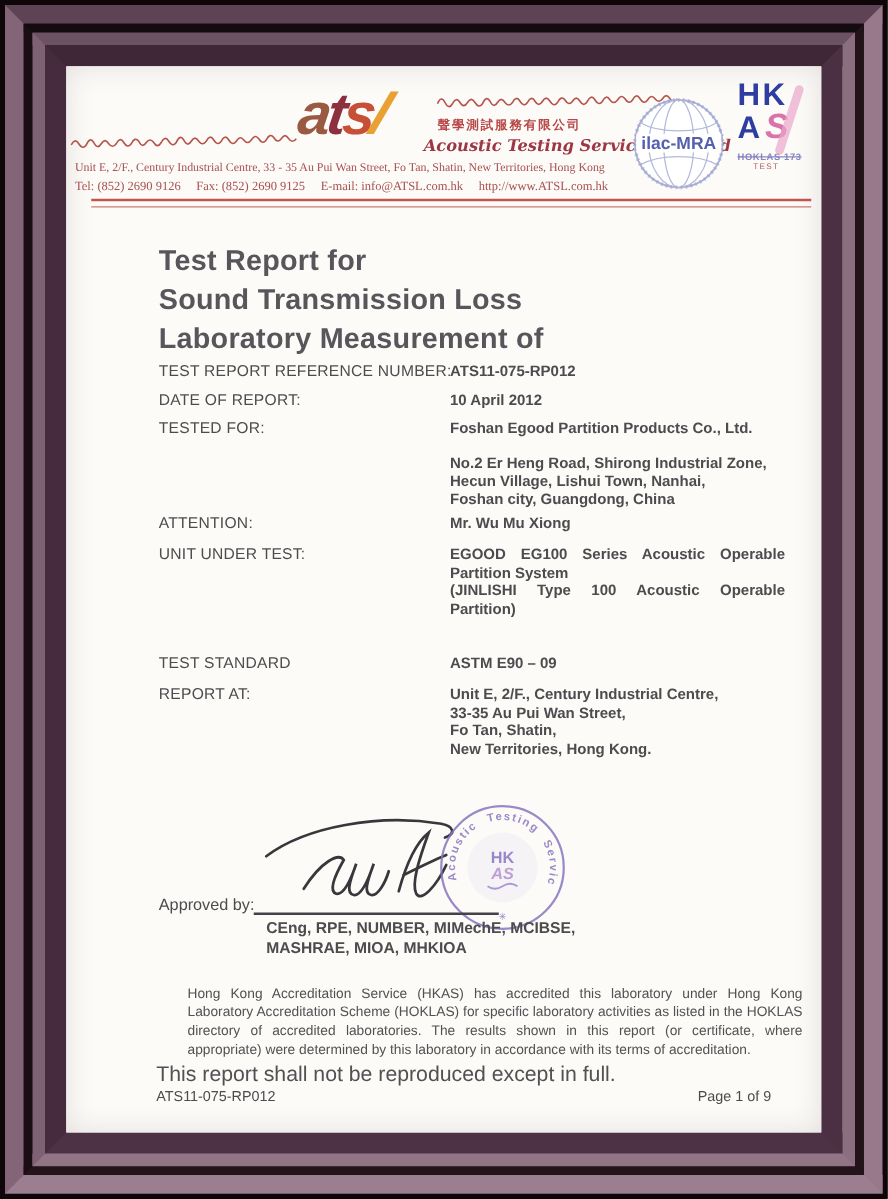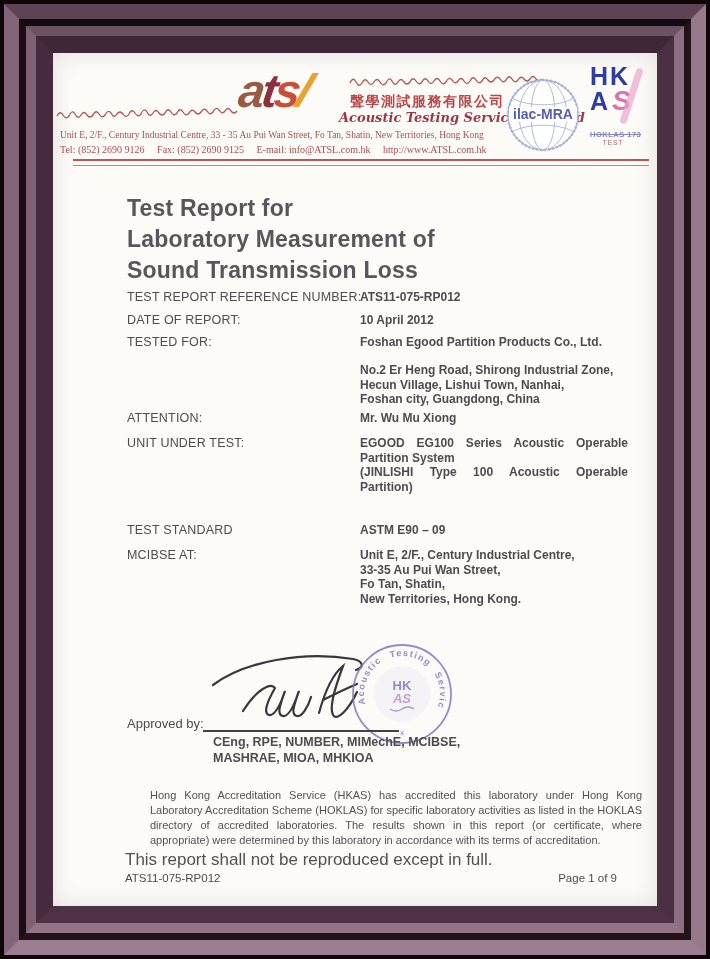--- a/index.html
+++ b/index.html
@@ -17,37 +17,37 @@
   .paper{position:absolute;inset:53px;background:#fcfbf8;overflow:hidden;
          box-shadow:inset 0 0 22px rgba(70,40,60,.14);color:#4c4c4f;}
 
   
   .atsl-logo{position:absolute;left:186px;top:12px;font-size:47px;font-weight:bold;
              font-style:italic;transform:skewX(-8deg);letter-spacing:-3px;line-height:52px;}
   .atsl-logo .l-a{color:#9a5a42}.atsl-logo .l-t{color:#8e2f40}
   .atsl-logo .l-s{color:#c74f36}.atsl-logo .l-l{color:#e9a134;display:inline-block;transform:skewX(-14deg);}
   .squiggle{position:absolute;}
   .zh-name{position:absolute;left:297px;top:40px;font-family:"Liberation Serif","DejaVu Sans",serif;
-           font-size:14px;font-weight:bold;color:#b84848;letter-spacing:1.5px;white-space:nowrap;}
+           font-size:10px;font-weight:bold;color:#b84848;letter-spacing:1.5px;white-space:nowrap;}
   .en-name{position:absolute;left:286px;top:57px;font-family:"DejaVu Serif",serif;font-style:italic;
            font-weight:bold;font-size:13px;color:#9e3745;white-space:nowrap;}
   .addr{position:absolute;left:7px;top:77px;font-family:Liberation Serif, serif;
         font-size:9.5px;color:#a84f4f;white-space:pre;}
   .contact{position:absolute;left:7px;top:91px;font-family:"Liberation Serif",serif;
         font-size:10px;color:#a84f4f;white-space:pre;}
   .red-rule{position:absolute;left:20px;top:106px;width:576px;height:4px;
         border-top:2.5px solid #c0544e;border-bottom:1px solid #cc7a70;}
   .ilac{position:absolute;left:452px;top:24px;}
   .hkas{position:absolute;left:537px;top:12px;width:64px;}
   .hkas .r1{font-size:25px;font-weight:bold;color:#2e3da0;letter-spacing:2px;line-height:23px;}
   .hkas .r2{font-size:25px;font-weight:bold;color:#2e3da0;line-height:25px;}
   .hkas .s{color:#d873ab;font-style:italic;font-size:28px;margin-left:4px;}
   .hkas .ribbon{position:absolute;left:38px;top:2px;width:7px;height:58px;background:#e9a6c9;
         opacity:.7;transform:rotate(18deg);border-radius:4px;}
-  .hkas .hoklas{margin-top:16px;font-size:7.5px;color:#8585c2;font-weight:bold;
+  .hkas .hoklas{margin-top:6px;font-size:7.5px;color:#8585c2;font-weight:bold;
         letter-spacing:.5px;text-decoration:line-through;}
   .hkas .test{font-size:6.5px;color:#b06262;text-align:center;width:46px;letter-spacing:1px;}
 
   
   .title{position:absolute;left:74px;top:140px;font-size:23px;font-weight:bold;
          color:#57575b;line-height:31px;letter-spacing:.2px;}
   .row{position:absolute;left:74px;width:510px;}
   .row .label{position:absolute;left:0;top:0;font-size:12.5px;font-weight:normal;
          letter-spacing:.2px;white-space:nowrap;}
   .row .value{position:absolute;left:233px;top:0;width:268px;font-size:12px;font-weight:bold;
@@ -107,22 +107,22 @@
     <div class="hkas">
       <div class="ribbon"></div>
       <div class="r1">HK</div>
       <div class="r2"><span>A</span><span class="s">S</span></div>
       <div class="hoklas">HOKLAS 173</div>
       <div class="test">TEST</div>
     </div>
 
     <div class="title">
       <div>Test Report for</div>
+      <div>Sound Transmission Loss</div>
       <div>Laboratory Measurement of</div>
-      <div>Sound Transmission Loss</div>
     </div>
 
     <div class="row" style="top:237px">
       <span class="label">TEST REPORT REFERENCE NUMBER:</span>
       <div class="value">ATS11-075-RP012</div>
     </div>
     <div class="row" style="top:260px">
       <span class="label">DATE OF REPORT:</span>
       <div class="value">10 April 2012</div>
     </div>
@@ -143,21 +143,21 @@
     <div class="row" style="top:383px">
       <span class="label">UNIT UNDER TEST:</span>
       <div class="value">EGOOD EG100 Series Acoustic Operable Partition System
 (JINLISHI Type 100 Acoustic Operable Partition)</div>
     </div>
     <div class="row" style="top:470px">
       <span class="label">TEST STANDARD</span>
       <div class="value">ASTM E90 – 09</div>
     </div>
     <div class="row" style="top:495px">
-      <span class="label">MCIBSE AT:</span>
+      <span class="label">REPORT AT:</span>
       <div class="value">Unit E, 2/F., Century Industrial Centre,
 33-35 Au Pui Wan Street,
 Fo Tan, Shatin,
 New Territories, Hong Kong.</div>
     </div>
 
     <svg class="sig-svg" width="196" height="86" viewBox="0 0 196 86">
       <g fill="none" stroke="#38383c" stroke-width="2.2" stroke-linecap="round">
         <path d="M10,40 C42,16 100,6 150,14 C160,16 162,22 153,25"></path>
         <path d="M40,66 C54,44 68,37 72,43 C64,57 60,68 66,70 C72,71 78,58 82,46 C76,62 74,70 80,71 C86,72 92,58 96,46 C90,62 88,70 94,71 C99,72 105,62 108,52"></path>

